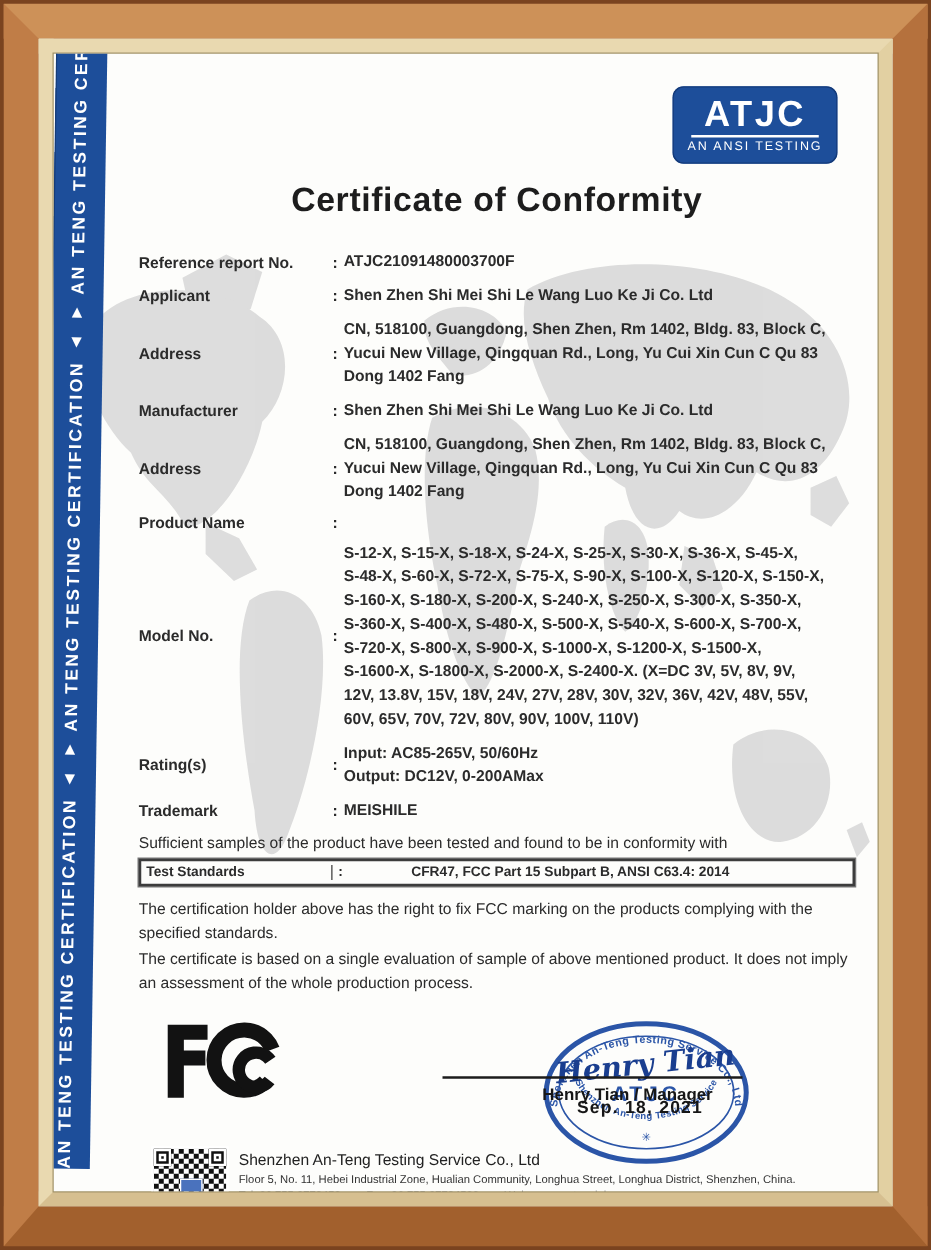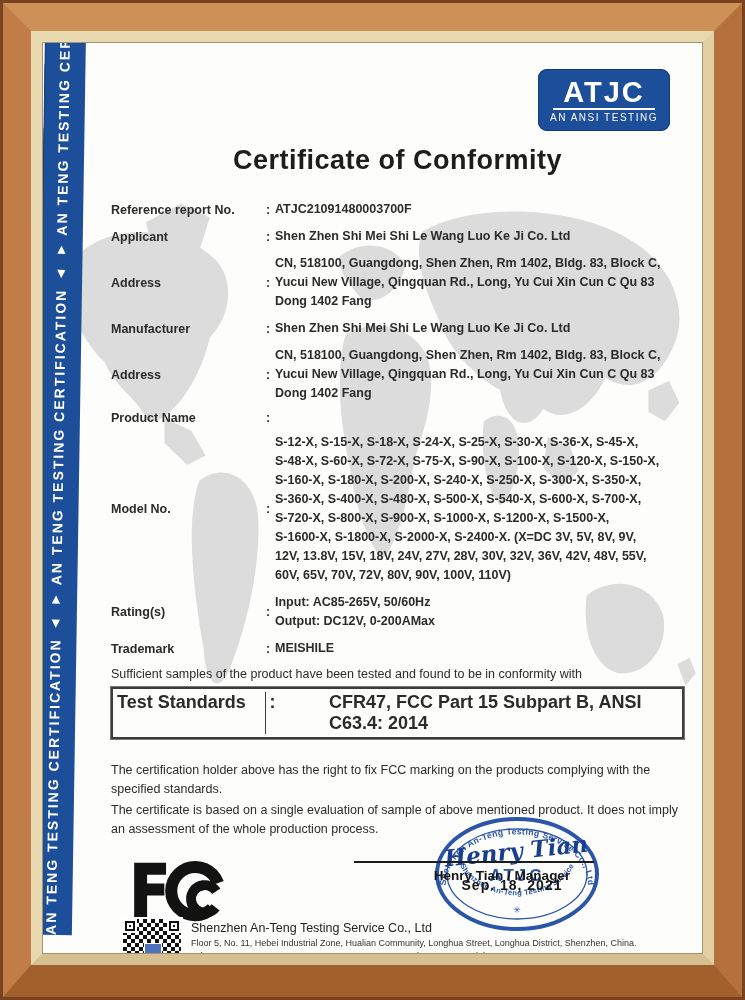--- a/index.html
+++ b/index.html
@@ -29,24 +29,24 @@
   
   .content{position:relative;margin:0 18px 0 68px;}
   .title{padding-top:102px;text-align:center;font-size:27px;font-weight:bold;color:#1d1d1d;letter-spacing:.5px;}
   .fields{margin-top:24px;}
   .row{display:grid;grid-template-columns:150px 14px 1fr;margin-bottom:8px;font-size:12.5px;font-weight:bold;}
   .row .lbl{align-self:center;}
   .row .col{align-self:center;text-align:center;}
   .row .val{white-space:pre-line;line-height:19px;}
   .statement{font-size:12.5px;margin-top:7px;line-height:17px;}
   .ts-box{border:2px solid #3c3c3c;display:grid;grid-template-columns:148px 14px 1fr;margin-top:4px;
-          font-size:18px;font-weight:bold;padding:3px 4px;box-shadow:0 0 0 1px #777;}
+          font-size:11px;font-weight:bold;padding:3px 4px;box-shadow:0 0 0 1px #777;}
   .ts-box .col{border-left:1.5px solid #3c3c3c;text-align:center;}
   .ts-box .val{padding-left:6px;margin-left:44px;}
-  .paras{margin-top:22px;font-size:12.5px;line-height:18.5px;}
+  .paras{margin-top:9px;font-size:12.5px;line-height:18.5px;}
   .paras p{margin:0 0 3px 0;}
   .fcc{margin-top:12px;margin-left:18px;}
   
   .stamp-block{position:absolute;right:100px;bottom:18px;width:170px;height:122px;}
   .stamp-block svg{position:absolute;inset:0;}
   .sig-line{position:absolute;left:-78px;top:48px;width:240px;border-top:2px solid #1c1c1c;}
   .signer{position:absolute;left:-45px;top:55px;width:230px;text-align:center;font-size:13.5px;font-weight:bold;color:#161616;}
   .sig-date{position:absolute;left:-30px;top:64px;width:220px;text-align:center;font-size:14px;font-weight:bold;color:#161616;letter-spacing:1px;}
   
   .footer{position:absolute;left:80px;bottom:-24px;display:flex;align-items:flex-start;}

